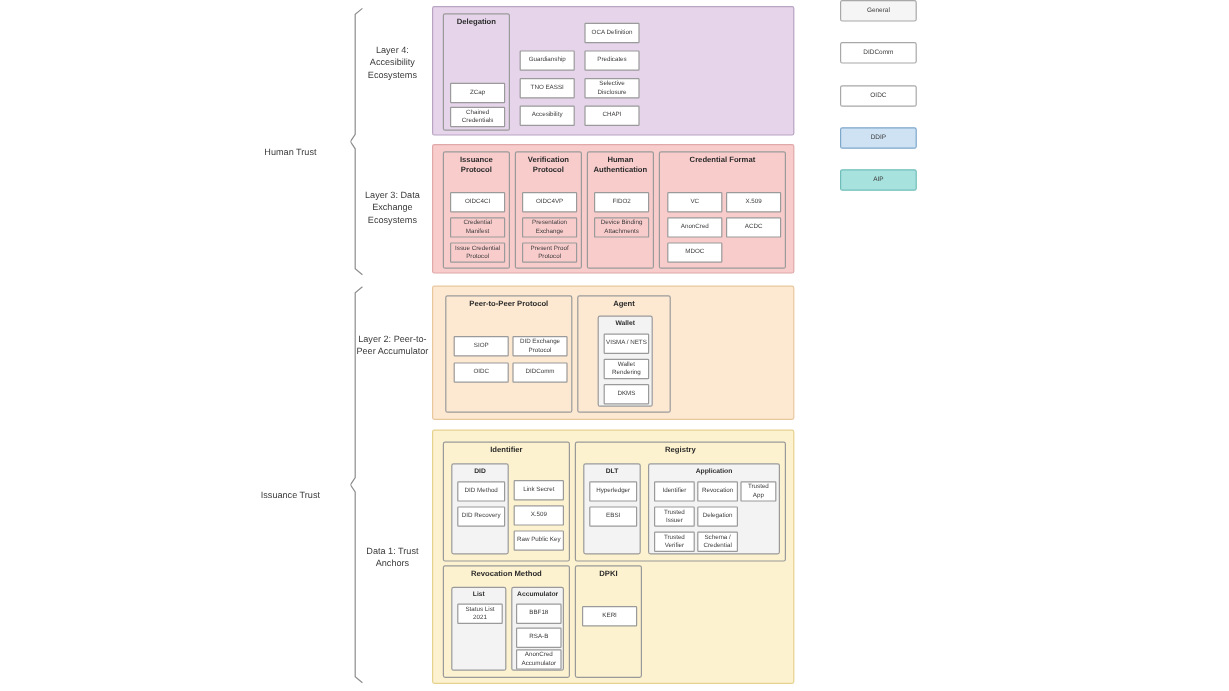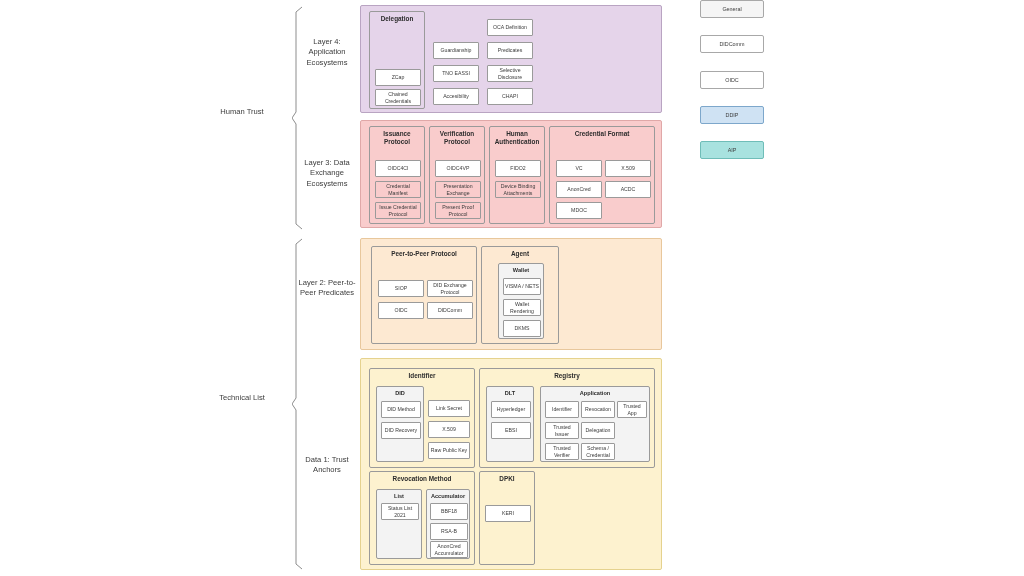--- a/index.html
+++ b/index.html
@@ -59,20 +59,21 @@
     font-size:7.6px;
     line-height:1.35;
     color:#3b3b3b;
   }
   .trust-caption {
     position:absolute;
     text-align:center;
     font-size:7.6px;
     line-height:1.35;
     color:#3b3b3b;
+    margin-top:15px;
   }
 
   
   .bracket { position:absolute; }
   .bracket svg { display:block; }
 
   
   .legend { position:absolute; }
   .legend .bx {
     width:64px; height:18px;
@@ -89,25 +90,25 @@
     <path d="M10 1 L4 6 L4 106 L0 112 L4 118 L4 218 L10 223" fill="none" stroke="#8d8d8d" stroke-width="1"></path>
   </svg>
 </div>
 <div class="trust-caption" style="left:196px; top:107px; width:92px;">Human Trust</div>
 
 <div class="bracket" style="left:292px; top:238px; width:12px; height:332px;">
   <svg width="12" height="332" viewBox="0 0 12 332">
     <path d="M10 1 L4 6 L4 160 L0 166 L4 172 L4 326 L10 331" fill="none" stroke="#8d8d8d" stroke-width="1"></path>
   </svg>
 </div>
-<div class="trust-caption" style="left:196px; top:393px; width:92px;">Technical List</div>
-
-<div class="layer-caption" style="left:296px; top:37px; width:62px;">Layer 4: Application Ecosystems</div>
+<div class="trust-caption" style="left:196px; top:393px; width:92px;">Issuance Trust</div>
+
+<div class="layer-caption" style="left:296px; top:37px; width:62px;">Layer 4: Accesibility Ecosystems</div>
 <div class="layer-caption" style="left:296px; top:158px; width:62px;">Layer 3: Data Exchange Ecosystems</div>
-<div class="layer-caption" style="left:296px; top:278px; width:62px;">Layer 2: Peer-to-Peer Predicates</div>
+<div class="layer-caption" style="left:296px; top:278px; width:62px;">Layer 2: Peer-to-Peer Accumulator</div>
 <div class="layer-caption" style="left:296px; top:455px; width:62px;">Data 1: Trust Anchors</div>
 
 <div class="layer" id="layer4" style="left:360px; top:5px; width:302px; height:108px;">
 
   <div class="grp" style="left:8px; top:5px; width:56px; height:98px;">
     <div class="gtitle">Delegation</div>
     <div class="bx gen" style="position:absolute; left:5px; top:57px; width:46px; height:17px;">ZCap</div>
     <div class="bx gen" style="position:absolute; left:5px; top:77px; width:46px; height:17px;">Chained Credentials</div>
   </div>
 

